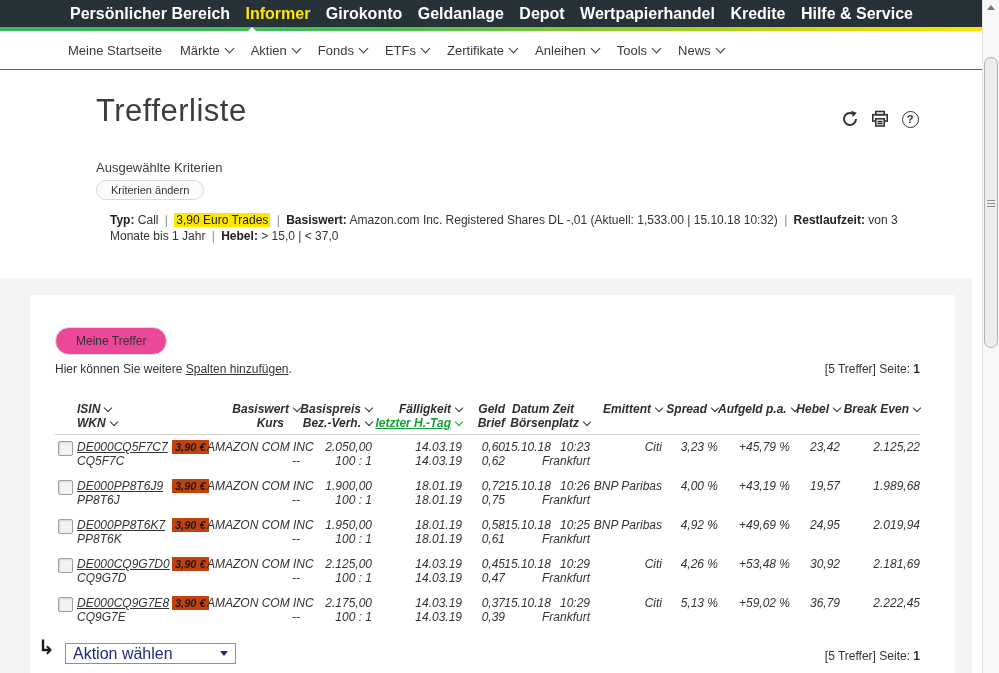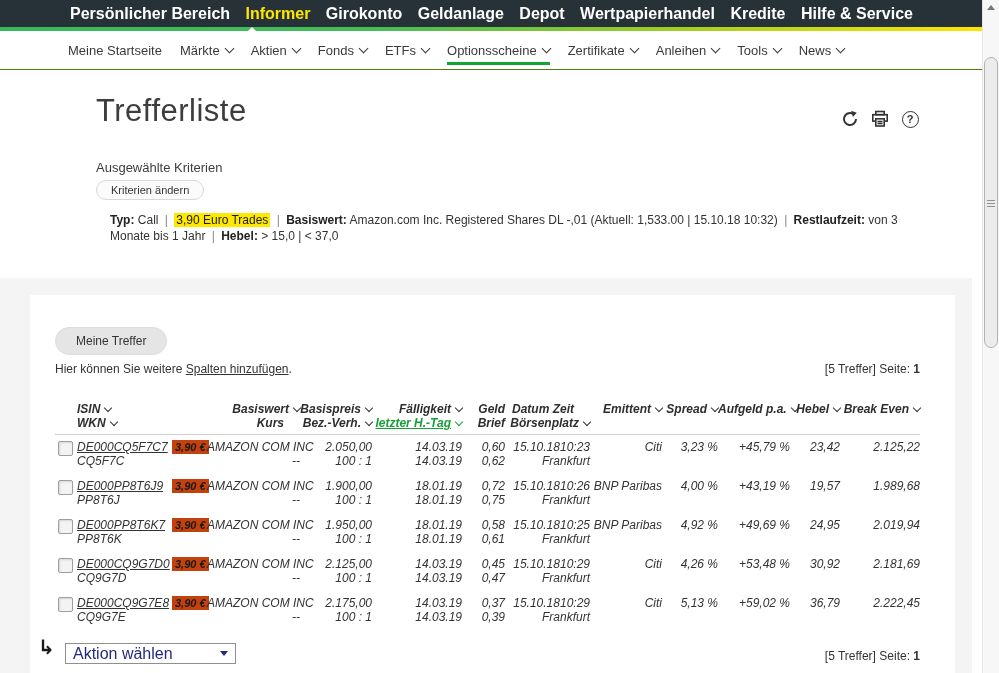--- a/index.html
+++ b/index.html
@@ -34,21 +34,21 @@
   .pill-btn{position:absolute;left:96px;top:110px;font-size:11px;color:#333;border:1px solid #d9d9d9;border-radius:11px;
             background:#fbfbfb;padding:3px 14px;cursor:pointer;white-space:nowrap;}
   .criteria-text{position:absolute;left:110px;top:142px;width:822px;font-size:12px;line-height:16px;color:#333;}
   .criteria-text b{color:#222;}
   .sep{color:#888;padding:0 3px;}
   mark.hl{background:#ffe800;color:#1a1a1a;padding:0 2px;}
   
   .lower{position:absolute;top:278px;left:0;width:983px;height:395px;background:#f4f4f4;}
   .lower .white-gutter{position:absolute;right:0;top:0;width:11px;height:100%;background:#fff;}
   .card{position:absolute;left:30px;top:17px;width:925px;height:378px;background:#fff;}
-  .tab-pill{position:absolute;left:25px;top:32px;border:1px solid #ddd;border-radius:14px;background:#e5e5e5;
+  .tab-pill{position:absolute;left:25px;top:32px;border:1px solid #ddd;border-radius:14px;background:#ec4899;
             padding:6px 20px;font-size:12px;color:#333;cursor:pointer;}
   .add-cols{position:absolute;left:25px;top:67px;font-size:12px;color:#333;}
   .add-cols a{color:#333;text-decoration:underline;cursor:pointer;}
   .count{position:absolute;right:35px;font-size:12px;color:#333;white-space:nowrap;}
   .count.top{top:67px;} .count.bottom{top:354px;}
   .count b{font-weight:700;}
   
   table.results{position:absolute;left:25px;top:107px;width:865px;border-collapse:collapse;table-layout:fixed;font-size:12px;font-style:italic;}
   table.results col.c1{width:22px;}  table.results col.c2{width:93px;}  table.results col.c3{width:37px;}
   table.results col.c4{width:93px;}  table.results col.c5{width:72px;}  table.results col.c6{width:90px;}
@@ -64,21 +64,21 @@
   .schev.g{border-color:#18a038;}
   .green-link{color:#18a038;text-decoration:underline;cursor:pointer;}
   .pr14{padding-right:16px;}
   table.results td{vertical-align:top;padding:5px 0 6px 0;text-align:right;white-space:nowrap;color:#333;}
   table.results td.al{text-align:left;}
   .checkbox{display:inline-block;width:13px;height:13px;border:1px solid #9e9e9e;background:#f3f3f3;border-radius:2px;
             box-shadow:inset 1px 1px 2px rgba(0,0,0,.12);cursor:pointer;margin-top:1px;}
   .isin-link{color:#333;text-decoration:underline;cursor:pointer;}
   .badge{display:inline-block;background:#c2410c;color:#1a1a1a;font-weight:700;font-size:11px;padding:1px 3px;}
   .bw-name{text-align:left;} .bw-kurs{text-align:right;}
-  .dz{display:flex;justify-content:flex-end;}
+  .dz{display:flex;justify-content:flex-end;gap:9px;}
   
   .return-arrow{position:absolute;left:8px;top:340px;font-size:20px;font-weight:700;color:#1a1a1a;
                 font-family:"DejaVu Sans",sans-serif;}
   .fake-select{position:absolute;left:35px;top:348px;width:155px;height:19px;border:1px solid #8f8f8f;background:#fff;
                display:flex;align-items:center;justify-content:space-between;padding:0 7px;font-size:16px;color:#232a7c;cursor:pointer;}
   .sel-arrow{width:0;height:0;border-left:4px solid transparent;border-right:4px solid transparent;border-top:5px solid #232a7c;}
   
   .scrollbar{position:absolute;top:0;right:0;width:16px;height:673px;background:#f7f7f7;border-left:1px solid #e5e5e5;}
   .scroll-up{position:absolute;top:5px;left:4px;width:0;height:0;border-left:4px solid transparent;border-right:4px solid transparent;
              border-bottom:5px solid #777;cursor:pointer;}
@@ -116,24 +116,20 @@
     <span class="subnav-item">
         <span>Aktien</span>
         <i class="chev"></i>
       </span>
     <span class="subnav-item">
         <span>Fonds</span>
         <i class="chev"></i>
       </span>
     <span class="subnav-item">
         <span>ETFs</span>
-        <i class="chev"></i>
-      </span>
-    <span class="subnav-item active">
-        <span>Optionsscheine</span>
         <i class="chev"></i>
       </span>
     <span class="subnav-item">
         <span>Zertifikate</span>
         <i class="chev"></i>
       </span>
     <span class="subnav-item">
         <span>Anleihen</span>
         <i class="chev"></i>
       </span>

